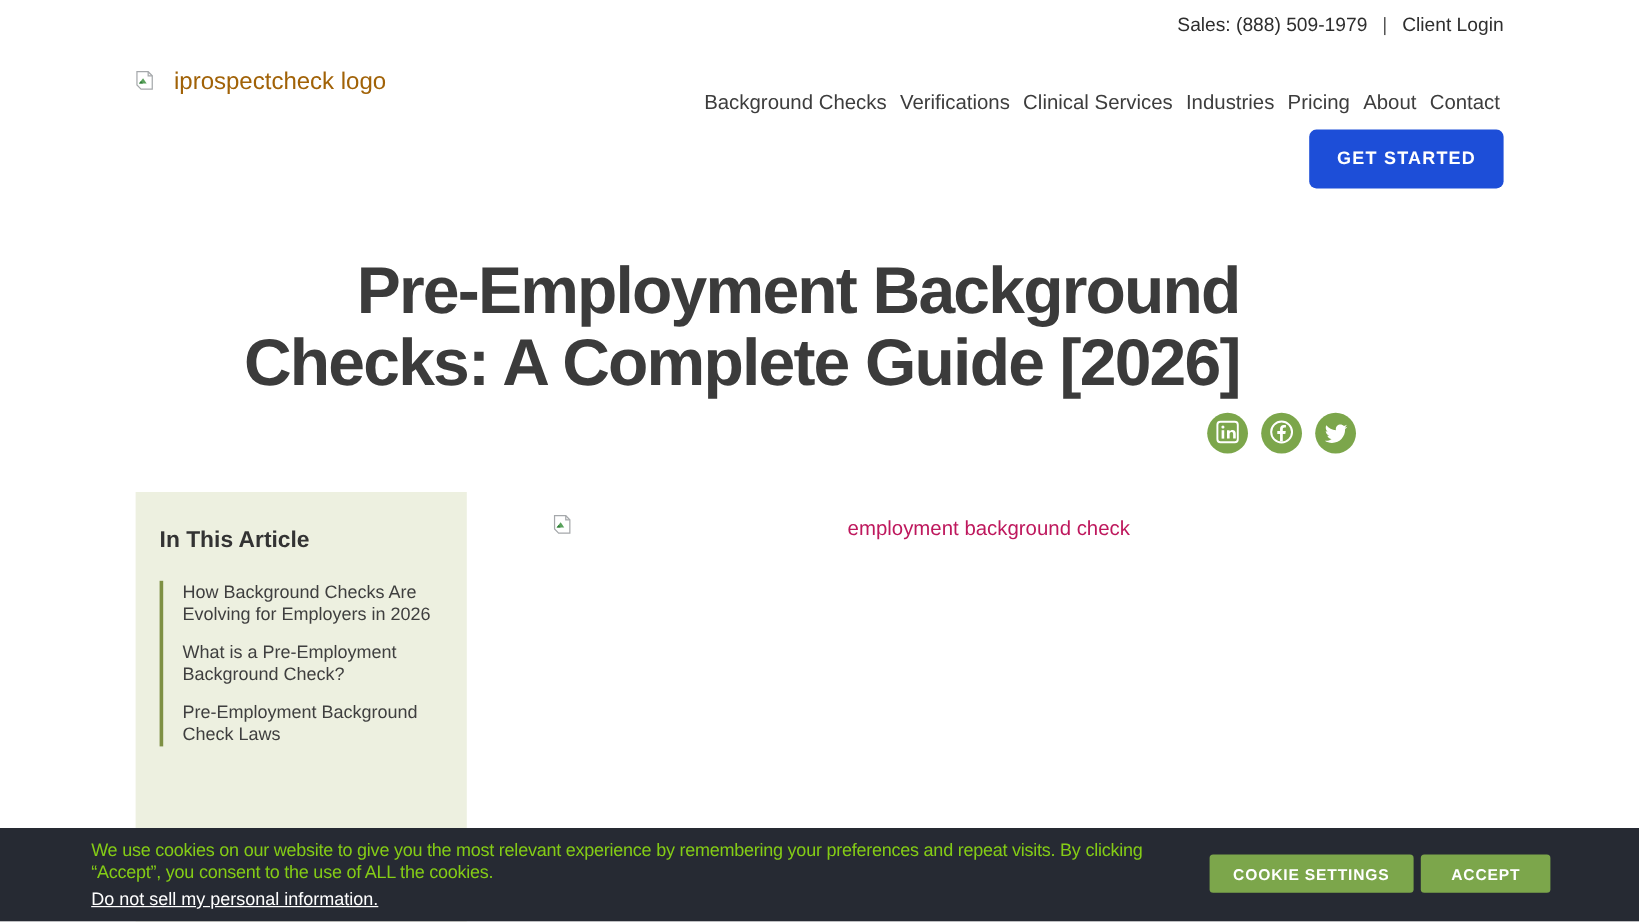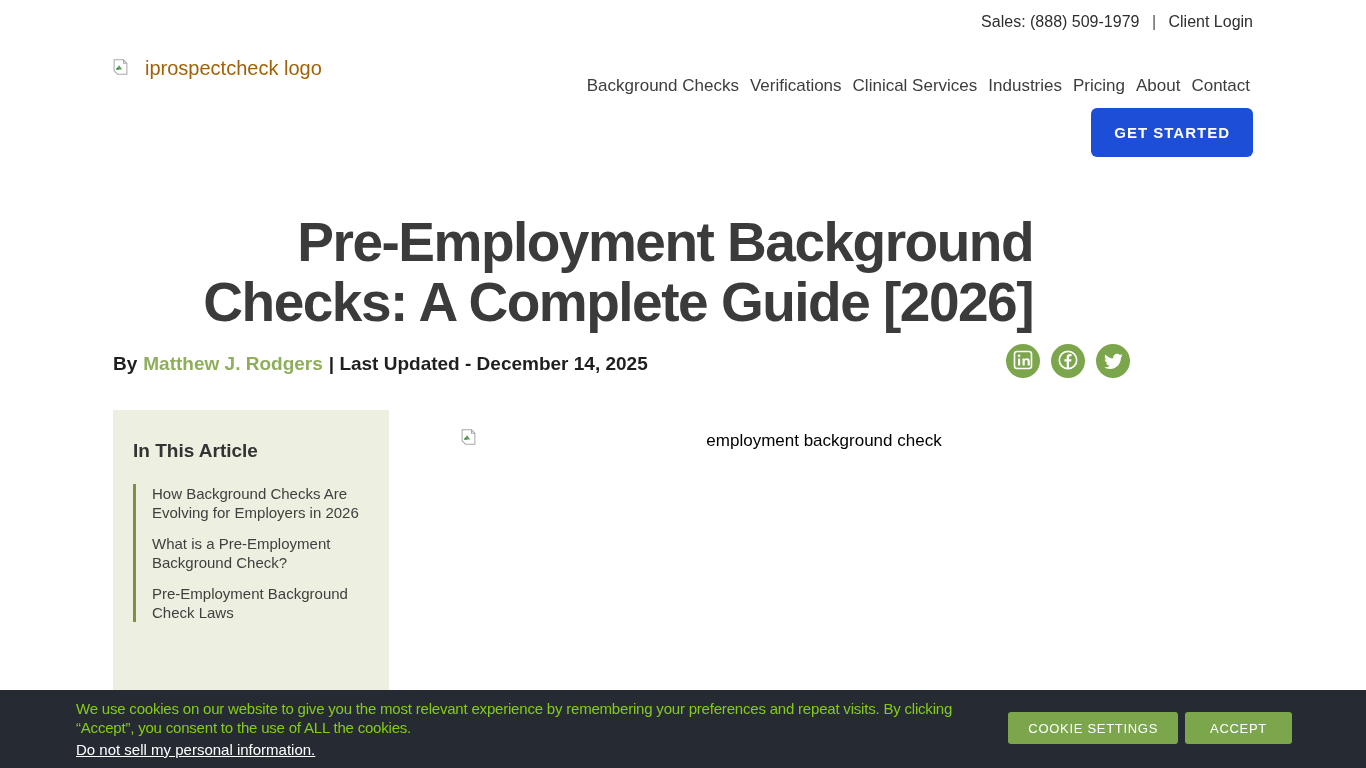--- a/index.html
+++ b/index.html
@@ -41,31 +41,31 @@
   .toc { position: absolute; top: 410px; left: 113px; width: 276px; height: 360px;
          background: #edf0e0; box-sizing: border-box; padding: 30px 22px 20px 20px; }
   .toc h3 { margin: 0 0 22px 0; font-size: 19px; color: #333; }
   .toc-list { border-left: 3px solid #7e9044; padding-left: 16px; display: flex; flex-direction: column; gap: 12px; }
   .toc-list a { font-size: 15px; line-height: 19px; color: #3f3f3f; text-decoration: none; cursor: pointer; }
 
   
   .hero { position: absolute; top: 410px; left: 419px; width: 730px; height: 260px; }
   .hero .broken-icon { position: absolute; left: 1px; top: 2px; }
   .hero .alt-text { position: absolute; top: 5px; left: 0; width: 100%; text-align: center;
-                    font-size: 17px; color: #000000; }
+                    font-size: 17px; color: #be185d; }
 
   
   .cookie-banner { position: absolute; left: 0; top: 690px; width: 1366px; height: 78px;
                    background: #262a33; z-index: 10; }
   .cookie-message { position: absolute; left: 76px; top: 9px; width: 900px;
                     font-size: 15px; line-height: 19px; color: #84cc16; letter-spacing: -0.2px; }
   .cookie-link { position: absolute; left: 76px; top: 51px; font-size: 15px; color: #ffffff;
                  text-decoration: underline; cursor: pointer; }
   .cookie-btn { position: absolute; top: 22px; height: 32px; background: #7ca64b; color: #fff;
-                border: none; border-radius: 3px; font-size: 13px; font-weight: normal; letter-spacing: 0.7px;
+                border: none; border-radius: 3px; font-size: 13px; font-weight: bold; letter-spacing: 0.7px;
                 padding: 0 20px; cursor: pointer; font-family: "Liberation Sans", sans-serif; }
   .cookie-btn.settings { right: 188px; }
   .cookie-btn.accept { right: 74px; padding: 0 25px; }
 </style>
 </head>
 <body>
 
 <div class="page">
 
   <div class="topbar">
@@ -93,25 +93,20 @@
     <a>Industries</a>
     <a>Pricing</a>
     <a>About</a>
     <a>Contact</a>
   </nav>
 
   <button class="cta">GET STARTED</button>
 
   <h1 class="article-title">Pre-Employment Background Checks: A Complete Guide [2026]</h1>
 
-  <div class="byline">
-    <span>By</span>
-    <a class="author">Matthew J. Rodgers</a>
-    <span>| Last Updated - December 14, 2025</span>
-  </div>
 
   <div class="social">
     <button class="social-btn">
       <span>
         <svg width="34" height="34" viewBox="0 0 34 34">
           <rect x="8.5" y="8.5" width="17" height="17" rx="2.5" fill="none" stroke="#ffffff" stroke-width="1.6"></rect>
           <rect x="12" y="15.5" width="2.2" height="7" fill="#ffffff"></rect>
           <circle cx="13.1" cy="12.8" r="1.3" fill="#ffffff"></circle>
           <path d="M16.5 15.5 h2.2 v1 c.5-.7 1.3-1.2 2.4-1.2 1.8 0 2.7 1.1 2.7 3.1 v4.1 h-2.2 v-3.8 c0-1-.4-1.6-1.3-1.6-.9 0-1.6.6-1.6 1.7 v3.7 h-2.2 z" fill="#ffffff"></path>
         </svg>

